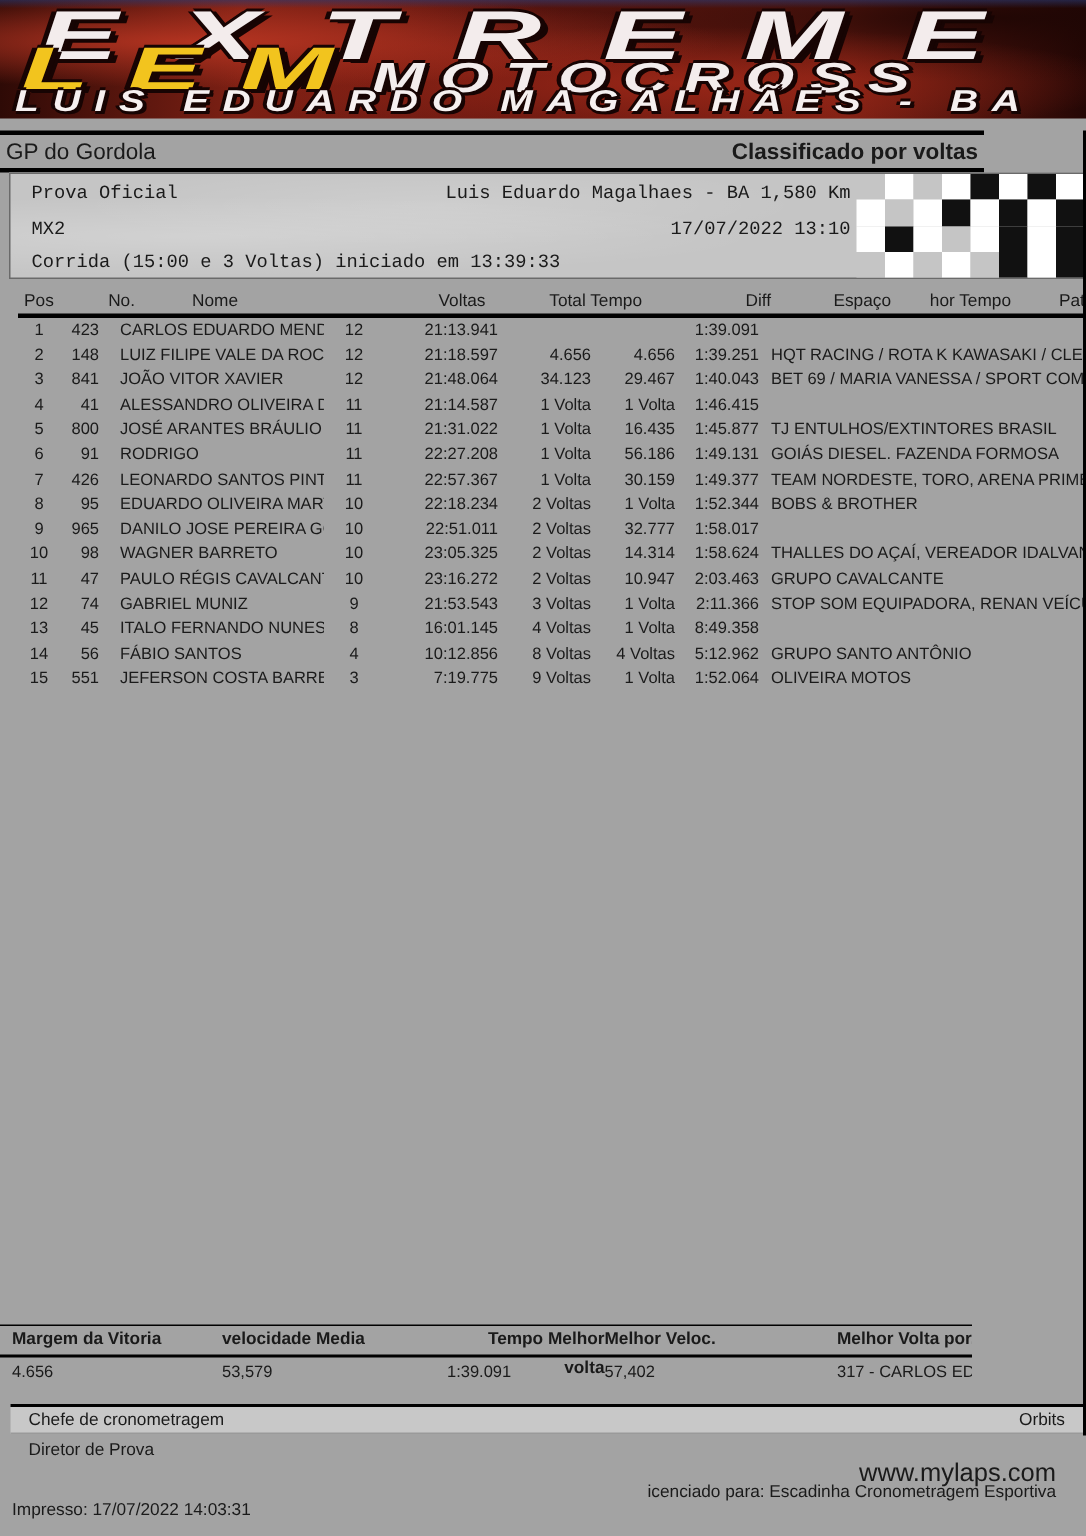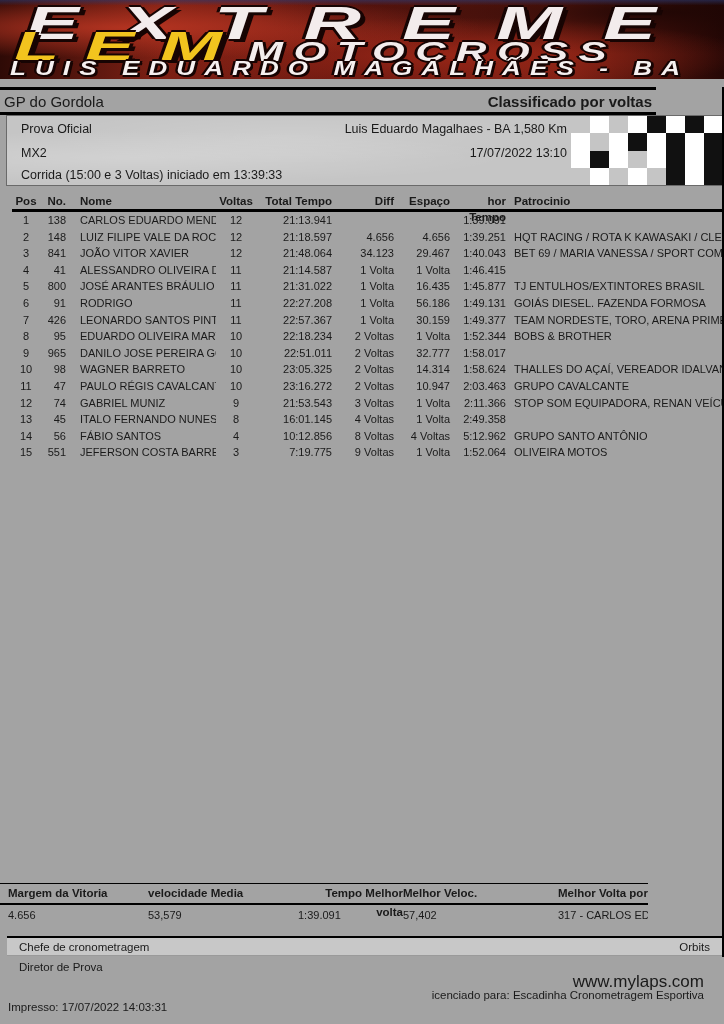--- a/index.html
+++ b/index.html
@@ -51,31 +51,31 @@
   
   .infobox{
     position:absolute;left:6px;right:0;top:115px;height:71px;
     background:
       radial-gradient(ellipse at 18% 60%, rgba(255,255,255,.22), rgba(255,255,255,0) 45%),
       radial-gradient(ellipse at 40% 30%, rgba(255,255,255,.15), rgba(255,255,255,0) 40%),
       #c5c5c5;
     border:1px solid #6a6a6a;box-sizing:border-box;
     font-size:12.5px;
   }
-  .info-row{position:absolute;left:14px;right:156px;display:flex;justify-content:space-between;}
+  .info-row{position:absolute;left:14px;right:156px;display:flex;justify-content:space-between;font-family:Liberation Mono, monospace;}
   .ir1{top:6px;} .ir2{top:30px;} .ir3{top:52px;}
   .flag{
     position:absolute;right:0;top:0;bottom:0;width:152px;
     display:grid;grid-template-columns:repeat(8,1fr);grid-template-rows:repeat(4,1fr);
   }
   .flag-sq{width:100%;height:100%;}
   
   .results{position:absolute;left:0;top:193px;width:724px;font-size:11px;}
   .trow{display:flex;align-items:baseline;padding-left:14px;height:16.6px;line-height:16.6px;}
-  .thead{font-weight:bold;font-size:11.5px;height:16px;line-height:16px;}
+  .thead{font-weight:normal;font-size:11.5px;height:16px;line-height:16px;gap:24px;}
   .thead-rule{margin-left:12px;margin-right:0;border-bottom:3px solid #000;}
   .c-pos{width:24px;text-align:center;flex:none;}
   .c-no{width:28px;text-align:right;flex:none;}
   .c-nome{width:136px;margin-left:14px;text-align:left;flex:none;overflow:hidden;white-space:nowrap;}
   .c-voltas{width:40px;text-align:center;flex:none;}
   .c-total{width:76px;text-align:right;flex:none;}
   .c-diff{width:62px;text-align:right;flex:none;}
   .c-esp{width:56px;text-align:right;flex:none;}
   .c-mel{width:56px;text-align:right;flex:none;}
   .c-pat{flex:1;margin-left:8px;text-align:left;overflow:hidden;white-space:nowrap;}
@@ -176,21 +176,21 @@
       <div class="c-total">Total Tempo</div>
       <div class="c-diff">Diff</div>
       <div class="c-esp">Espaço</div>
       <div class="c-mel">hor Tempo</div>
       <div class="c-pat">Patrocinio</div>
     </div>
     <div class="thead-rule"></div>
     <div>
     <div class="trow">
       <div class="c-pos">1</div>
-      <div class="c-no">138</div>
+      <div class="c-no">423</div>
       <div class="c-nome">CARLOS EDUARDO MENDE</div>
       <div class="c-voltas">12</div>
       <div class="c-total">21:13.941</div>
       <div class="c-diff"></div>
       <div class="c-esp"></div>
       <div class="c-mel">1:39.091</div>
       <div class="c-pat"></div>
     </div>
 
     <div class="trow">
@@ -325,21 +325,21 @@
     </div>
 
     <div class="trow">
       <div class="c-pos">13</div>
       <div class="c-no">45</div>
       <div class="c-nome">ITALO FERNANDO NUNES</div>
       <div class="c-voltas">8</div>
       <div class="c-total">16:01.145</div>
       <div class="c-diff">4 Voltas</div>
       <div class="c-esp">1 Volta</div>
-      <div class="c-mel">2:49.358</div>
+      <div class="c-mel">8:49.358</div>
       <div class="c-pat"></div>
     </div>
 
     <div class="trow">
       <div class="c-pos">14</div>
       <div class="c-no">56</div>
       <div class="c-nome">FÁBIO SANTOS</div>
       <div class="c-voltas">4</div>
       <div class="c-total">10:12.856</div>
       <div class="c-diff">8 Voltas</div>

